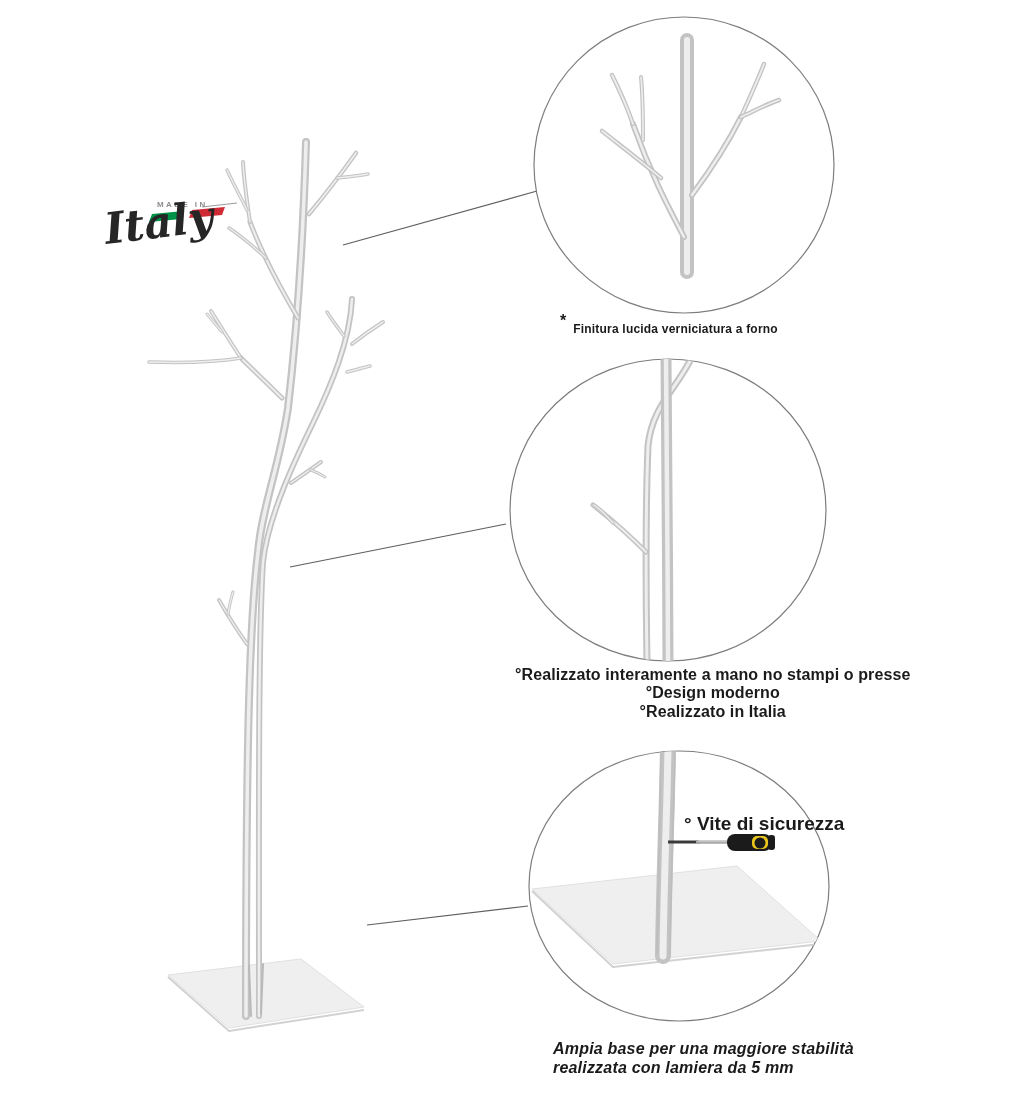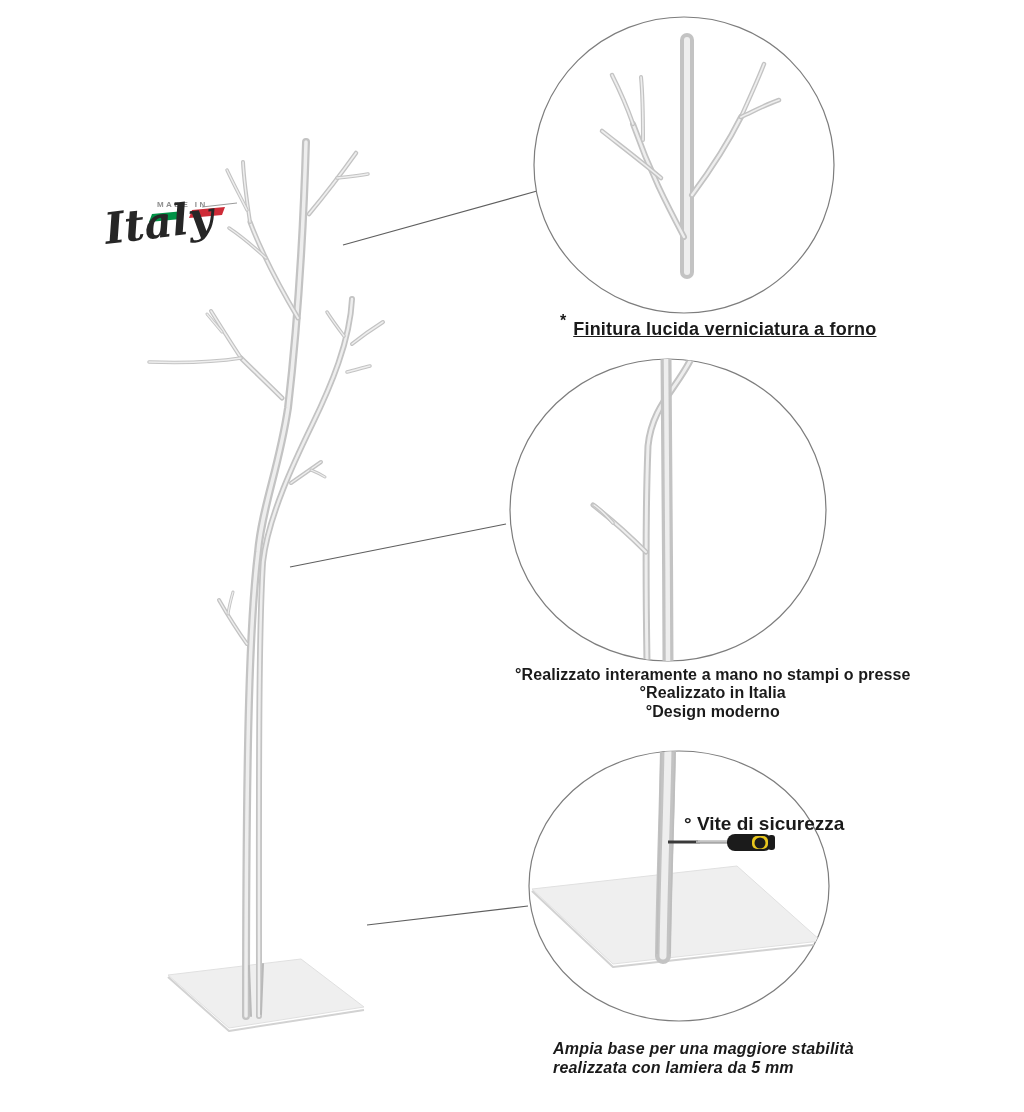--- a/index.html
+++ b/index.html
@@ -13,21 +13,21 @@
   .inner{fill:none;stroke:#eeeeee;stroke-linecap:round;stroke-linejoin:round;}
   .conn{stroke:#5f5f5f;stroke-width:1.2;fill:none;}
   .loupe{fill:#ffffff;stroke:#7d7d7d;stroke-width:1.2;}
   .plate{fill:#efefef;stroke:#e0e0e0;stroke-width:1;}
   .plate-edge{fill:none;stroke:#d2d2d2;stroke-width:2;stroke-linejoin:round;}
   .trunk-shadow{stroke:#b9b9b9;stroke-width:2;stroke-linecap:round;fill:none;}
   
   .ann{position:absolute;color:#1a1a1a;font-weight:bold;white-space:nowrap;}
   .ann-finish{left:560px;top:312px;display:flex;align-items:flex-start;}
   .ann-finish .star{font-size:16px;line-height:16px;margin-right:7px;position:relative;top:1px;}
-  .ann-finish .lbl{font-size:18px;line-height:18px;position:relative;top:8px;letter-spacing:0.2px;text-decoration:underline;}
+  .ann-finish .lbl{font-size:12px;line-height:18px;position:relative;top:8px;letter-spacing:0.2px;}
   .ann-features{left:515px;top:666px;font-size:16px;line-height:18.4px;letter-spacing:0.1px;text-align:center;}
   .ann-screw{left:684px;top:816px;font-size:19px;line-height:16px;}
   .ann-base{left:553px;top:1039px;font-size:16px;line-height:19px;letter-spacing:0.2px;font-style:italic;}
   
   .logo-made{position:absolute;left:157px;top:200px;font-size:8px;font-weight:bold;
     letter-spacing:2.4px;color:#8f8f8f;white-space:nowrap;}
   .logo-italy{position:absolute;left:104px;top:196px;width:150px;
     font-family:"DejaVu Serif","Liberation Serif",serif;font-style:italic;font-weight:bold;
     font-size:43px;color:#262626;transform:rotate(-7deg);line-height:48px;white-space:nowrap;}
 </style>
@@ -207,22 +207,22 @@
   <div class="logo-made">MADE IN</div>
   <div class="logo-italy">Italy</div>
 
   <div class="ann ann-finish">
     <span class="star">*</span>
     <span class="lbl">Finitura lucida verniciatura a forno</span>
   </div>
 
   <div class="ann ann-features">
     <div>°Realizzato interamente a mano no stampi o presse</div>
+    <div>°Design moderno</div>
     <div>°Realizzato in Italia</div>
-    <div>°Design moderno</div>
   </div>
 
   <div class="ann ann-screw">° Vite di sicurezza</div>
 
   <div class="ann ann-base">
     <div>Ampia base per una maggiore stabilità</div>
     <div>realizzata con lamiera da 5 mm</div>
   </div>
 
 </div>

